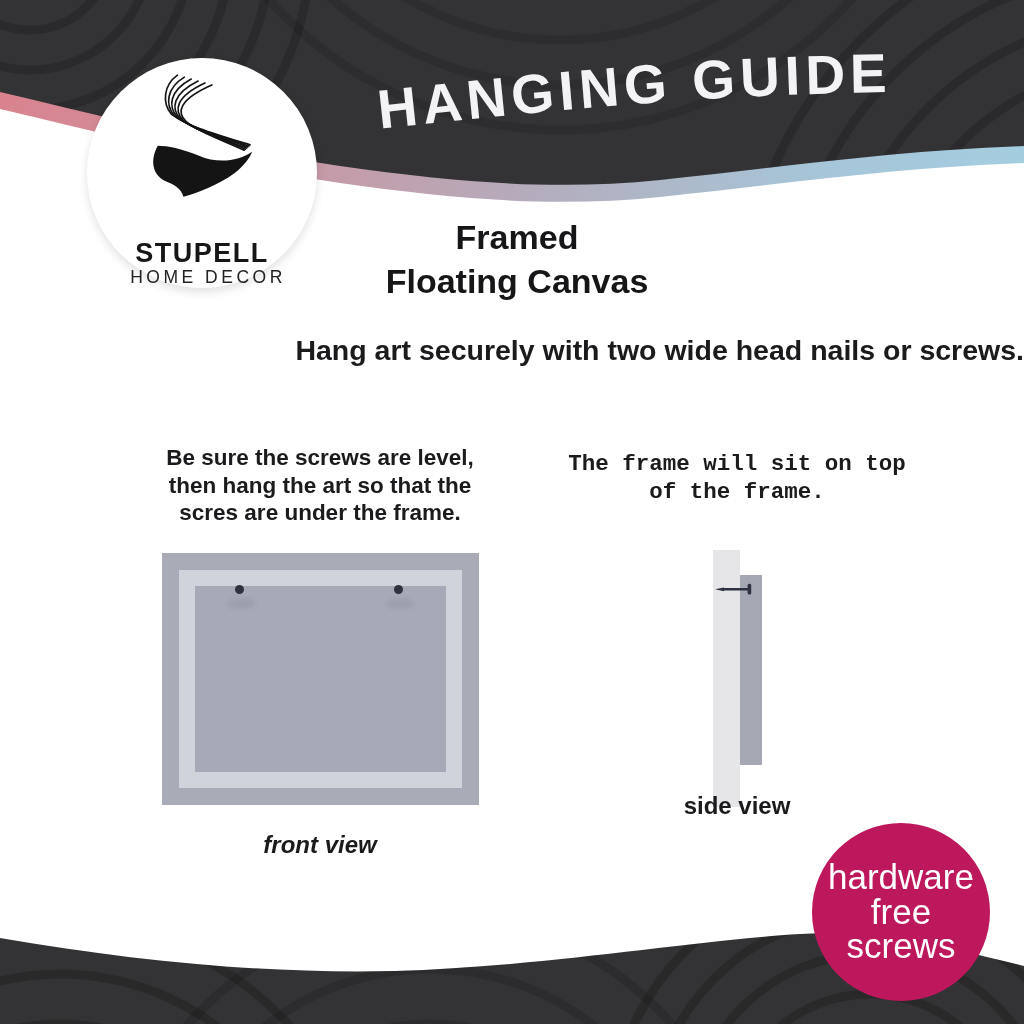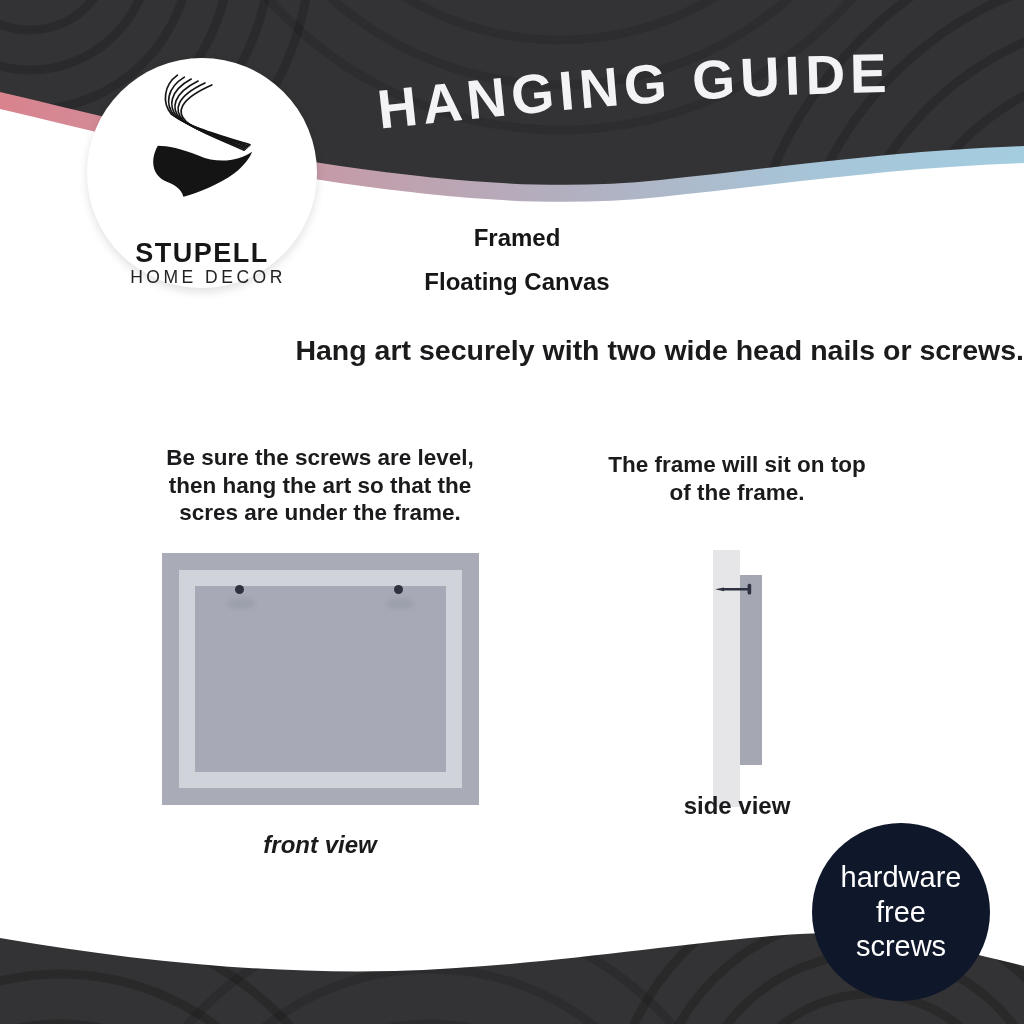--- a/index.html
+++ b/index.html
@@ -24,31 +24,31 @@
     font-size:27px;font-weight:700;letter-spacing:1.5px;color:#161616;
   }
   .brand-tagline{
     position:absolute;left:6px;top:209px;width:100%;
     font-size:17.5px;font-weight:400;letter-spacing:3.5px;color:#222222;
   }
 
   
   .product-title{
     position:absolute;left:317px;top:216px;width:400px;z-index:2;
-    text-align:center;font-size:24px;font-weight:700;line-height:43.5px;color:#161618;
+    text-align:center;font-size:34px;font-weight:700;line-height:43.5px;color:#161618;
   }
   .instruction{
     position:absolute;left:0;top:334px;width:1024px;text-align:right;
     font-size:28.5px;font-weight:600;color:#1b1b1d;
   }
 
   
   .note{position:absolute;text-align:center;font-size:22.5px;font-weight:600;line-height:27.5px;color:#1b1b1d;}
   .note-front{left:120px;top:444px;width:400px;}
-  .note-side{left:557px;top:451px;width:360px;}
+  .note-side{left:557px;top:451px;width:360px;font-family:Liberation Mono, monospace;}
 
   
   .frame-outer{left:162px;top:553px;width:317px;height:252px;background:#a9abb7;}
   .frame-mat{left:179px;top:570px;width:283px;height:218px;background:#d1d3db;}
   .frame-canvas{left:195px;top:586px;width:251px;height:186px;background:#a7aab6;}
   .screw-dot{width:9px;height:9px;border-radius:50%;background:#2d3140;}
   .screw-dot.left{left:235px;top:585px;}
   .screw-dot.right{left:394px;top:585px;}
   .screw-shadow{width:28px;height:11px;border-radius:50%;background:rgba(40,44,60,0.08);filter:blur(2px);}
   .screw-shadow.left{left:227px;top:598px;}
@@ -63,22 +63,22 @@
   .caption{position:absolute;text-align:center;font-size:24px;font-weight:600;color:#1b1b1d;}
   .caption-front{left:220px;top:831px;width:200px;font-style:italic;}
   .caption-side{left:637px;top:792px;width:200px;}
 
   
   .footer-svg{position:absolute;left:0;top:904px;z-index:1;}
 
   
   .badge{
     position:absolute;left:812px;top:823px;width:178px;height:178px;border-radius:50%;
-    background:#0f172a;z-index:4;text-align:center;color:#ffffff;
-    font-size:29px;font-weight:400;line-height:34.5px;
+    background:#be185d;z-index:4;text-align:center;color:#ffffff;
+    font-size:35px;font-weight:400;line-height:34.5px;
   }
   .badge-inner{padding-top:37px;}
 </style>
 </head>
 <body>
 
 <div class="page">
 
   <svg class="header-svg" width="1024" height="230" viewBox="0 0 1024 230">
     <defs>

